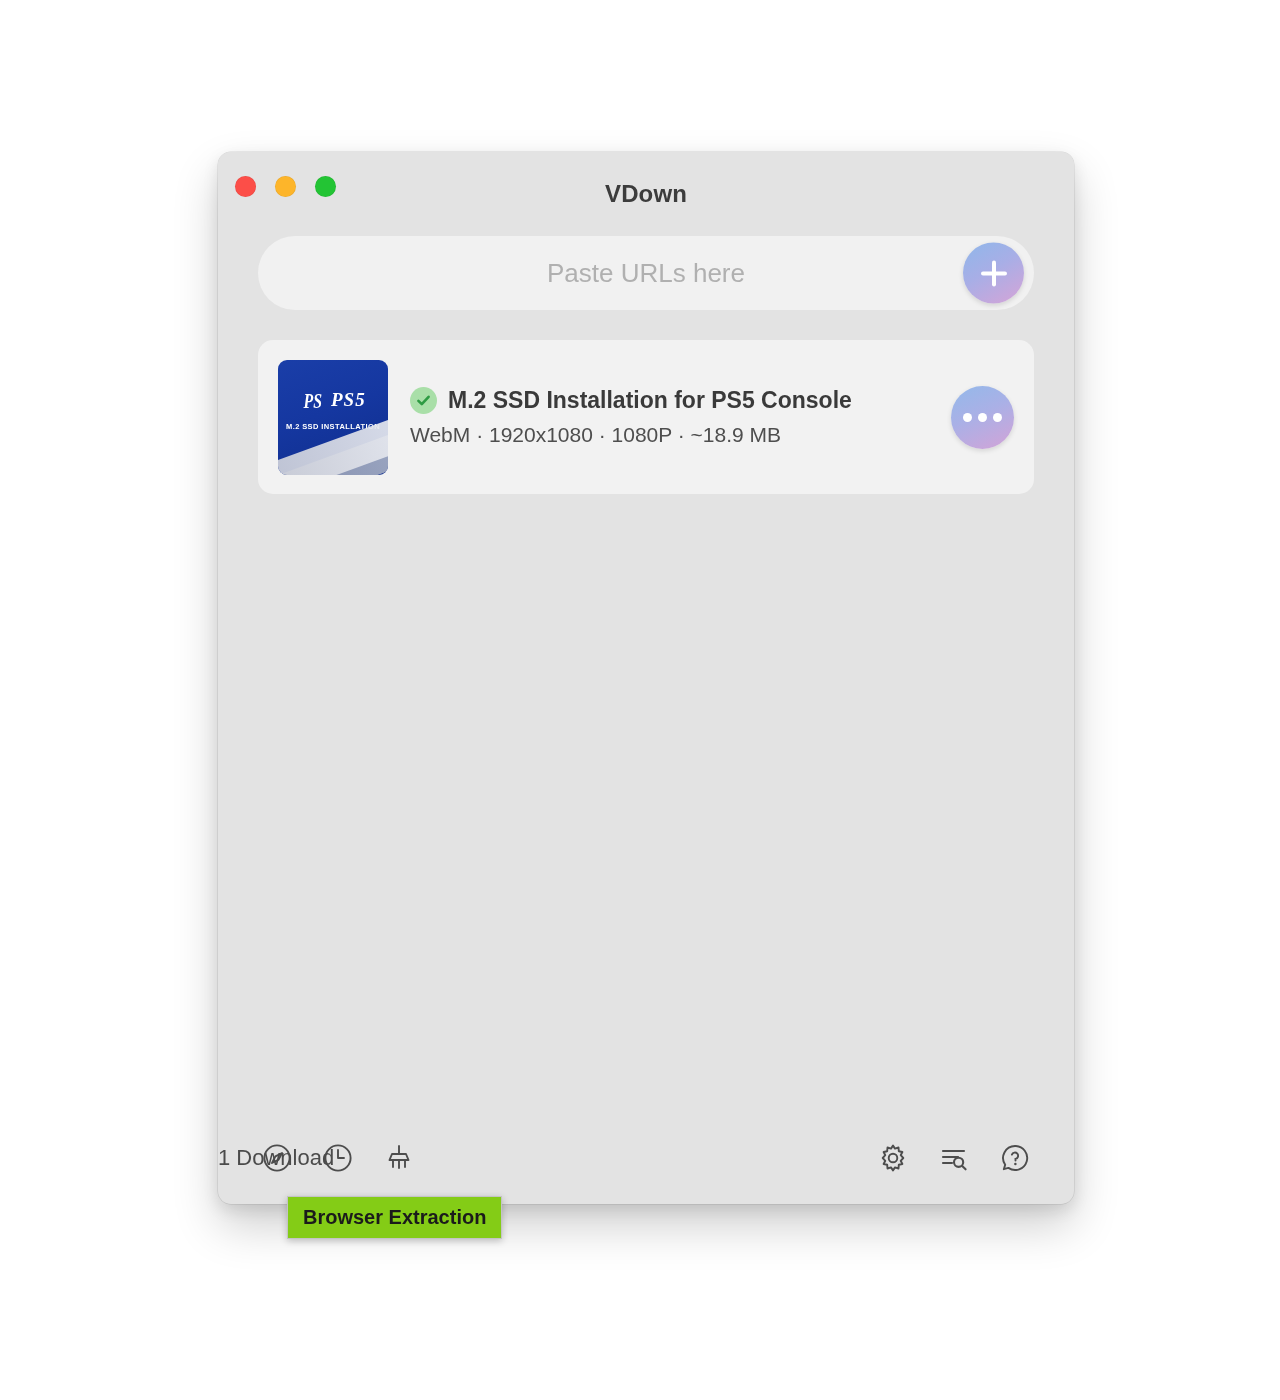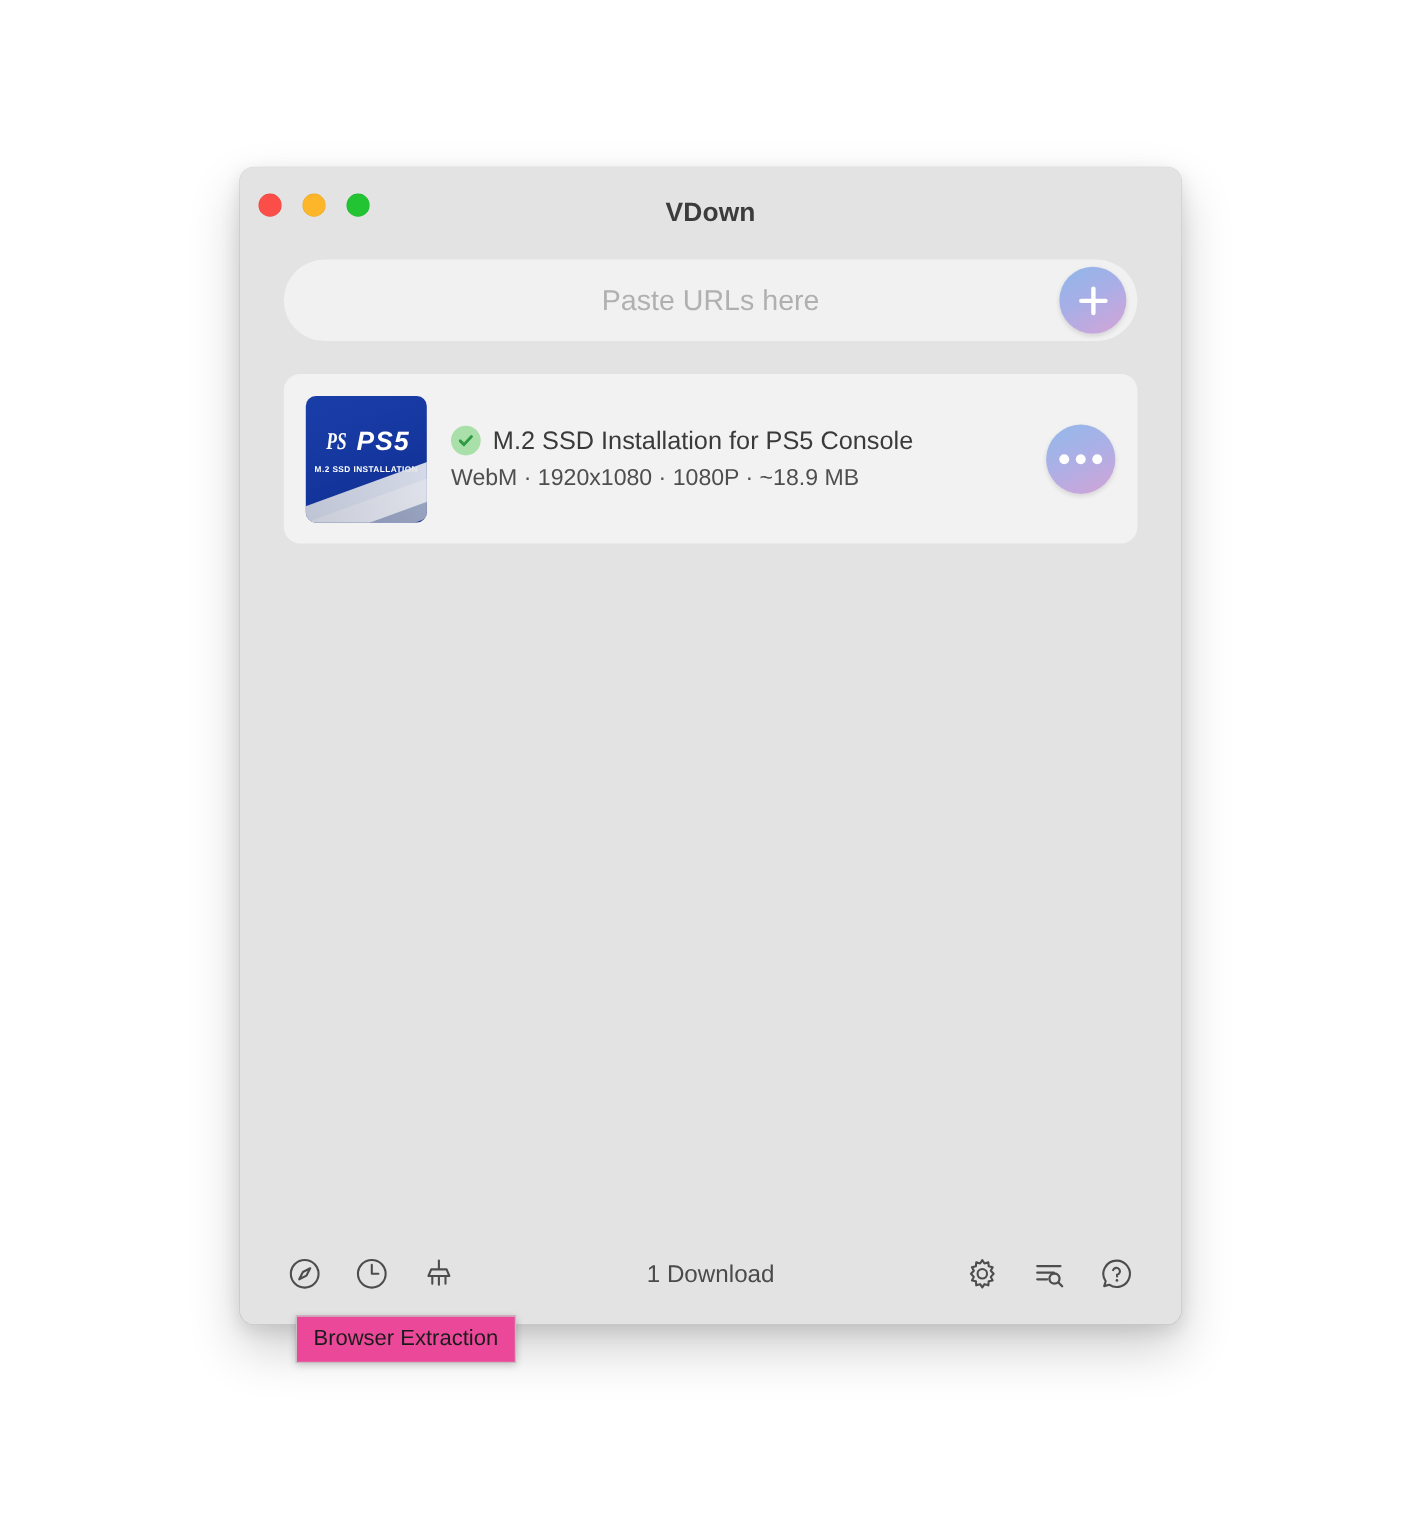--- a/index.html
+++ b/index.html
@@ -172,22 +172,22 @@
   .thumb .ps-mark {
     font-family: "Liberation Serif", serif;
     font-size: 22px;
     font-style: italic;
     font-weight: 700;
     color: #ffffff;
     line-height: 1;
     transform: scaleX(0.72);
   }
   .thumb .ps5-text {
-    font-family: Liberation Sans, sans-serif;
-    font-size: 24px;
+    font-family: Liberation Serif, serif;
+    font-size: 19px;
     font-weight: 700;
     font-style: italic;
     letter-spacing: 1px;
     color: #ffffff;
     line-height: 1;
   }
   .thumb .ps-caption {
     position: absolute;
     top: 62px;
     left: 0;
@@ -228,21 +228,21 @@
     background: #a9dfa8;
     display: flex;
     align-items: center;
     justify-content: center;
     flex: 0 0 auto;
   }
   .check-badge svg { display: block; }
 
   .item-title {
     font-size: 23px;
-    font-weight: 400;
+    font-weight: 700;
     color: #3a3a3a;
     white-space: nowrap;
   }
   .item-source {
     font-size: 21px;
     color: #5a5a5a;
     margin-bottom: 10px;
   }
   .item-meta {
     font-size: 21px;
@@ -289,46 +289,46 @@
     align-items: center;
     gap: 27px;
   }
   .footer-left  { flex: 0 0 auto; }
   .footer-right { flex: 0 0 auto; margin-left: auto; }
 
   .footer-status {
     position: absolute;
     left: 0;
     right: 0;
-    text-align: center;
+    text-align: left;
     font-size: 22px;
     color: #4b4b4b;
     pointer-events: none;
   }
 
   .tool-icon {
     width: 34px;
     height: 34px;
     display: flex;
     align-items: center;
     justify-content: center;
     cursor: pointer;
     color: #4d4d4d;
   }
   .tool-icon svg { display: block; }
 
   
   .tooltip {
     position: absolute;
-    left: 269px;
+    left: 287px;
     top: 1196px;
-    background: #ec4899;
+    background: #84cc16;
     color: #1b1b1b;
     font-size: 20px;
-    font-weight: 400;
+    font-weight: 700;
     padding: 9px 15px;
     border: 0.5px solid #c4c4c4;
     box-shadow: 0 2px 7px rgba(0,0,0,0.22);
     white-space: nowrap;
     z-index: 50;
   }
 </style>
 </head>
 <body>
 

